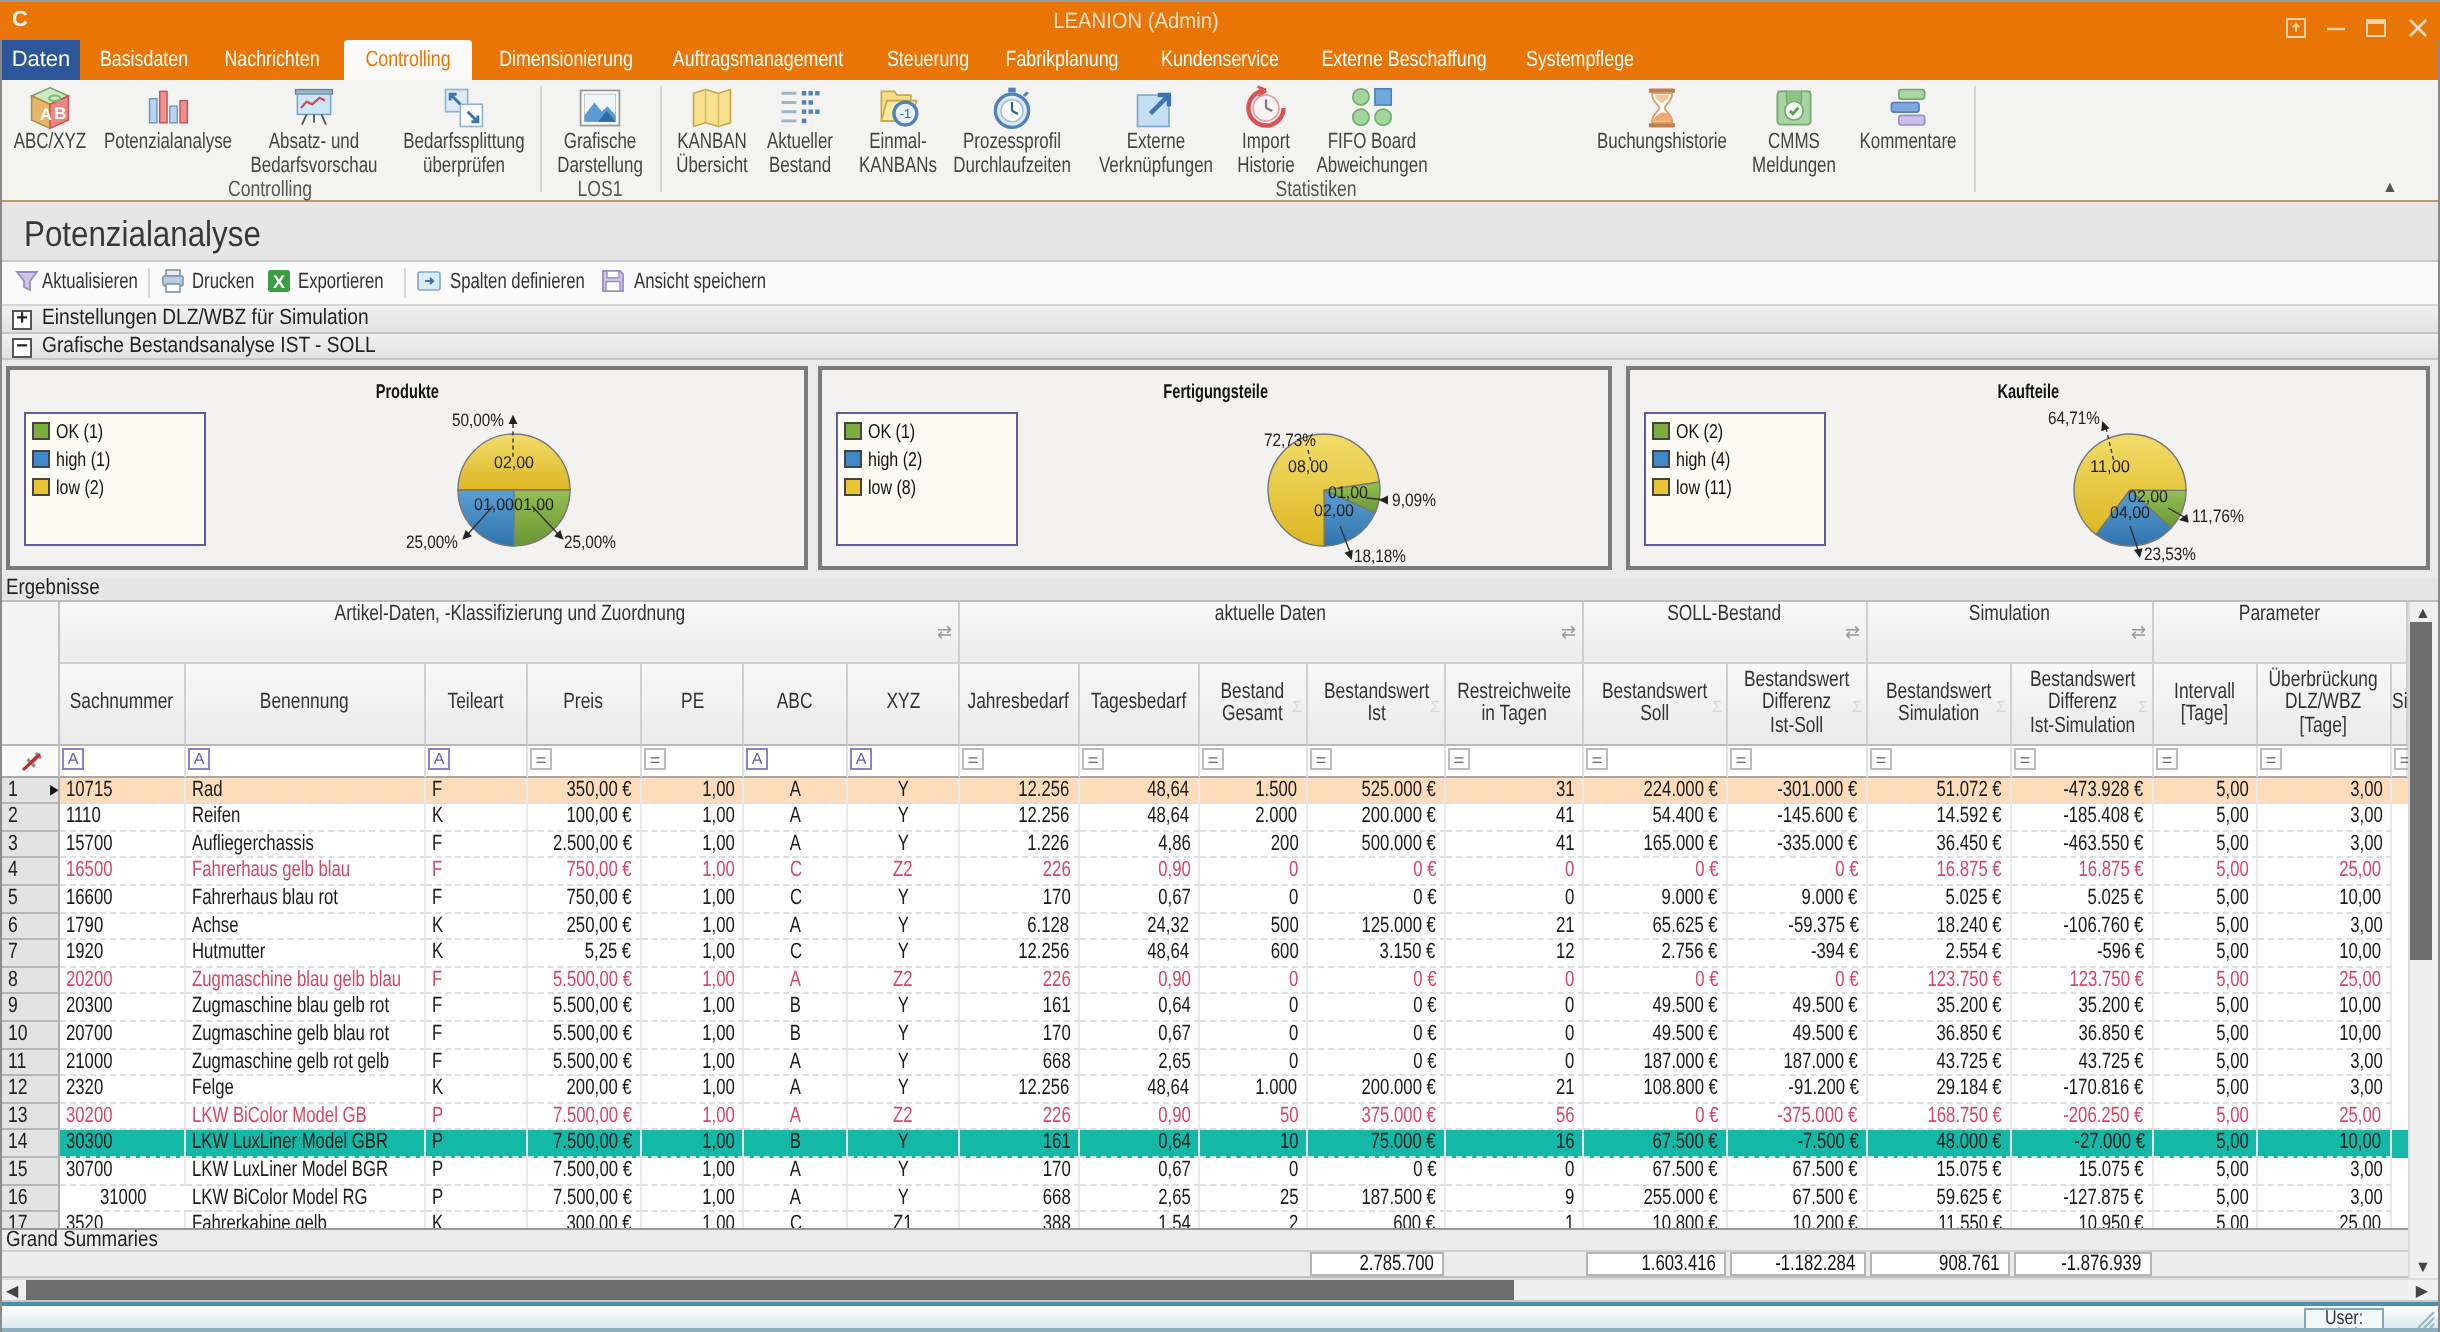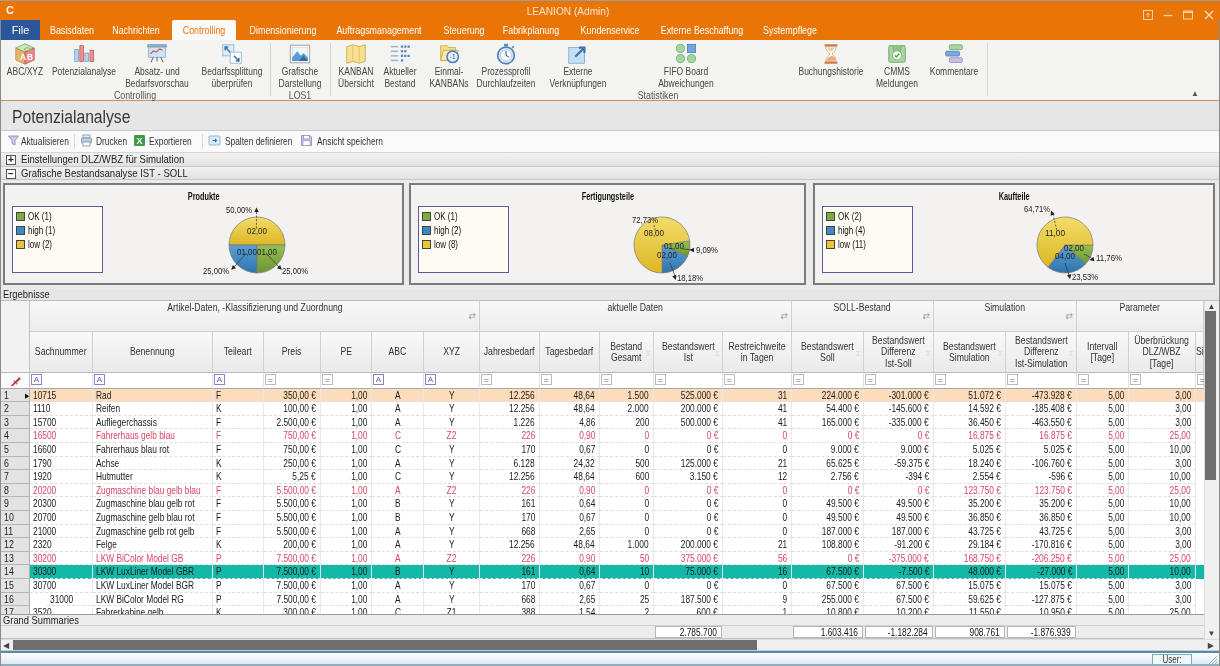--- a/index.html
+++ b/index.html
@@ -109,21 +109,21 @@
       </svg></div>
  <div class="winbtn" style="left:1183px;"><svg width="10" height="10" viewBox="0 0 10 10">
         <rect x="0.5" y="1" width="9" height="8" fill="none" stroke="#f4d2a8" stroke-width="1"></rect>
         <line x1="0.5" y1="2.2" x2="9.5" y2="2.2" stroke="#f4d2a8" stroke-width="1.6"></line>
       </svg></div>
  <div class="winbtn" style="left:1204px;"><svg width="10" height="10" viewBox="0 0 10 10">
         <path d="M1,1 L9,9 M9,1 L1,9" stroke="#f6ddc4" stroke-width="1.3"></path>
       </svg></div>
 </div>
 <div id="tabs">
- <div id="tfile">File</div>
+ <div id="tfile">Daten</div>
  <div id="tselbox"></div>
  <div id="tsel">Controlling</div>
 <div class="tab" style="left:72.4px">Basisdaten</div>
 <div class="tab" style="left:136.2px">Nachrichten</div>
 <div class="tab" style="left:282.5px">Dimensionierung</div>
 <div class="tab" style="left:378.5px">Auftragsmanagement</div>
 <div class="tab" style="left:464px">Steuerung</div>
 <div class="tab" style="left:531px">Fabrikplanung</div>
 <div class="tab" style="left:609.5px">Kundenservice</div>
 <div class="tab" style="left:702.4px">Externe Beschaffung</div>
@@ -228,20 +228,30 @@
 <line x1="13" y1="14.5" x2="16.2" y2="16.2" stroke="#2e5f96" stroke-width="1.2"></line>
 </svg></div>
       <div class="rlab">Prozessprofil<br>Durchlaufzeiten</div>
     </div>
 <div class="rbtn" style="left:513px;width:130px">
       <div class="ric"><svg width="26" height="26" viewBox="0 0 26 26">
 <rect x="3" y="6" width="17" height="17" fill="#c5dff2" stroke="#7fa8cc" stroke-width="0.9"></rect>
 <path d="M10,16 L20,6 M20,12 L20,6 L14,6" fill="none" stroke="#3e74ad" stroke-width="2.4"></path>
 </svg></div>
       <div class="rlab">Externe<br>Verknüpfungen</div>
+    </div>
+<div class="rbtn" style="left:568px;width:130px">
+      <div class="ric"><svg width="26" height="26" viewBox="0 0 26 26">
+<path d="M13,3.5 a9.5,9.5 0 1 0 9.5,9.5" fill="none" stroke="#d85454" stroke-width="2.4"></path>
+<path d="M13,3.5 L8.5,1.5 M13,3.5 L9,7" fill="none" stroke="#d85454" stroke-width="1.6"></path>
+<circle cx="13" cy="13" r="7" fill="#fdf3f3" stroke="#e89a9a" stroke-width="0.8"></circle>
+<line x1="13" y1="13" x2="13" y2="8.4" stroke="#777" stroke-width="1.2"></line>
+<line x1="13" y1="13" x2="16.4" y2="14.6" stroke="#777" stroke-width="1.2"></line>
+</svg></div>
+      <div class="rlab">Import<br>Historie</div>
     </div>
 <div class="rbtn" style="left:621px;width:130px">
       <div class="ric"><svg width="26" height="26" viewBox="0 0 26 26">
 <circle cx="7" cy="7" r="4.4" fill="#a3d6a0" stroke="#6daf69" stroke-width="0.9"></circle>
 <rect x="14.6" y="2.6" width="8.8" height="8.8" fill="#6fa8dc" stroke="#4f81bd" stroke-width="0.9"></rect>
 <circle cx="7" cy="18" r="4.4" fill="#a3d6a0" stroke="#6daf69" stroke-width="0.9"></circle>
 <circle cx="19" cy="18" r="4.4" fill="#a3d6a0" stroke="#6daf69" stroke-width="0.9"></circle>
 </svg></div>
       <div class="rlab">FIFO Board<br>Abweichungen</div>
     </div>

